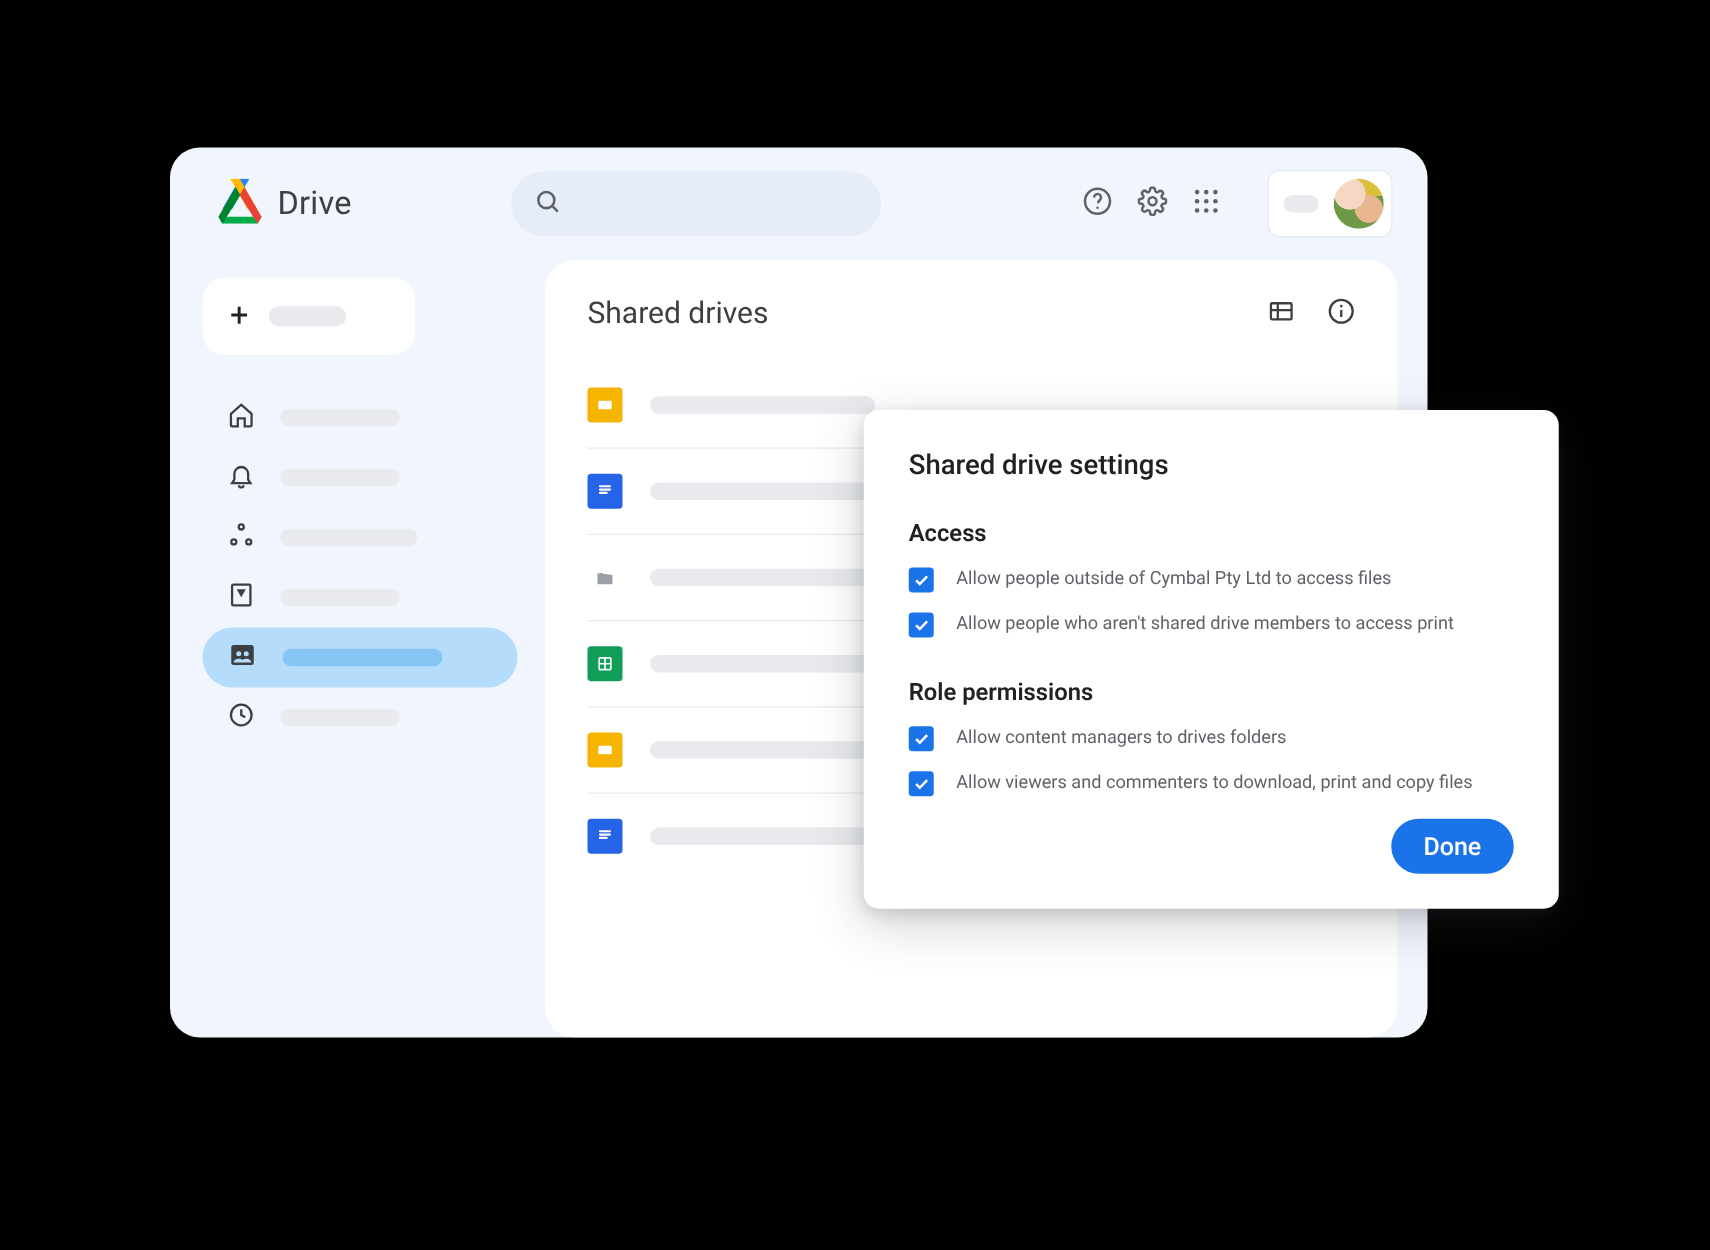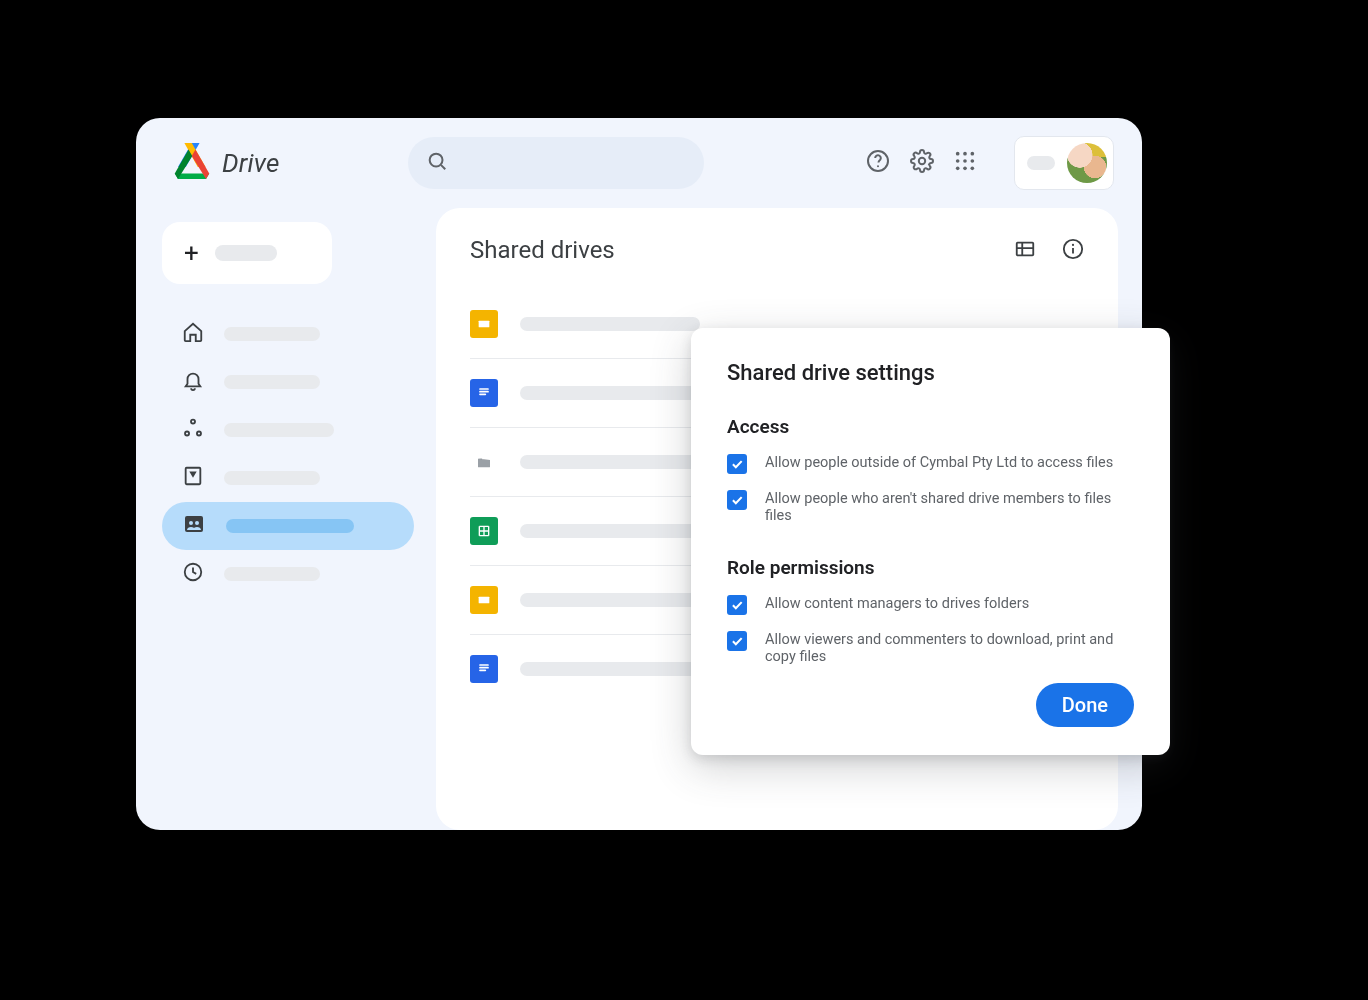--- a/index.html
+++ b/index.html
@@ -22,21 +22,21 @@
   }
   .header {
     display: flex;
     align-items: center;
     height: 90px;
     padding: 0 28px 0 36px;
     gap: 18px;
   }
   .logo-wrap { display: flex; align-items: center; gap: 10px; }
   .logo-wrap svg { width: 40px; height: 36px; }
-  .app-title { font-size: 26px; color: #3c4043; font-weight: 400; letter-spacing: .2px; font-style: italic; }
+  .app-title { font-size: 26px; color: #3c4043; font-weight: 400; letter-spacing: .2px; }
   .search-pill {
     margin-left: 110px;
     width: 296px;
     height: 52px;
     background: #e6edf8;
     border-radius: 26px;
     display: flex;
     align-items: center;
     padding: 0 18px;
     color: #5f6368;
@@ -105,21 +105,21 @@
   .file-icon.folder { background: #9aa0a6; border-radius: 2px; }
   .file-icon.sheets { background: #0f9d58; }
   .file-icon svg { width: 16px; height: 16px; }
   .file-row .ph { width: 180px; height: 14px; border-radius: 7px; }
 
   
   .dialog {
     position: absolute;
     left: 691px;
     top: 328px;
-    width: 479px;
+    width: 556px;
     background: #fff;
     border-radius: 12px;
     padding: 32px 36px 28px;
     box-shadow: 0 12px 40px rgba(60,64,67,.24), 0 4px 12px rgba(60,64,67,.16);
     color: #3c4043;
   }
   .dialog-title { font-size: 22px; font-weight: 500; margin-bottom: 30px; color: #202124; }
   .section-h { font-size: 19px; font-weight: 600; margin-bottom: 14px; color: #202124; }
   .chk-row { display: flex; align-items: flex-start; gap: 18px; margin-bottom: 14px; font-size: 14.5px; color: #5f6368; margin-top: 16px; }
   .chk {
@@ -330,21 +330,21 @@
         </svg>
       </span>
     <span>Allow people outside of Cymbal Pty Ltd to access files</span>
   </div>
   <div class="chk-row">
     <span class="chk">
         <svg width="14" height="14" viewBox="0 0 24 24" fill="none" stroke="#fff" stroke-width="3.5">
           <path d="M5 12.5l5 5L20 7"></path>
         </svg>
       </span>
-    <span>Allow people who aren't shared drive members to files files</span>
+    <span>Allow people who aren't shared drive members to access print</span>
   </div>
 
   <div class="sec-gap"></div>
   <div class="section-h">Role permissions</div>
   <div class="chk-row">
     <span class="chk">
         <svg width="14" height="14" viewBox="0 0 24 24" fill="none" stroke="#fff" stroke-width="3.5">
           <path d="M5 12.5l5 5L20 7"></path>
         </svg>
       </span>

